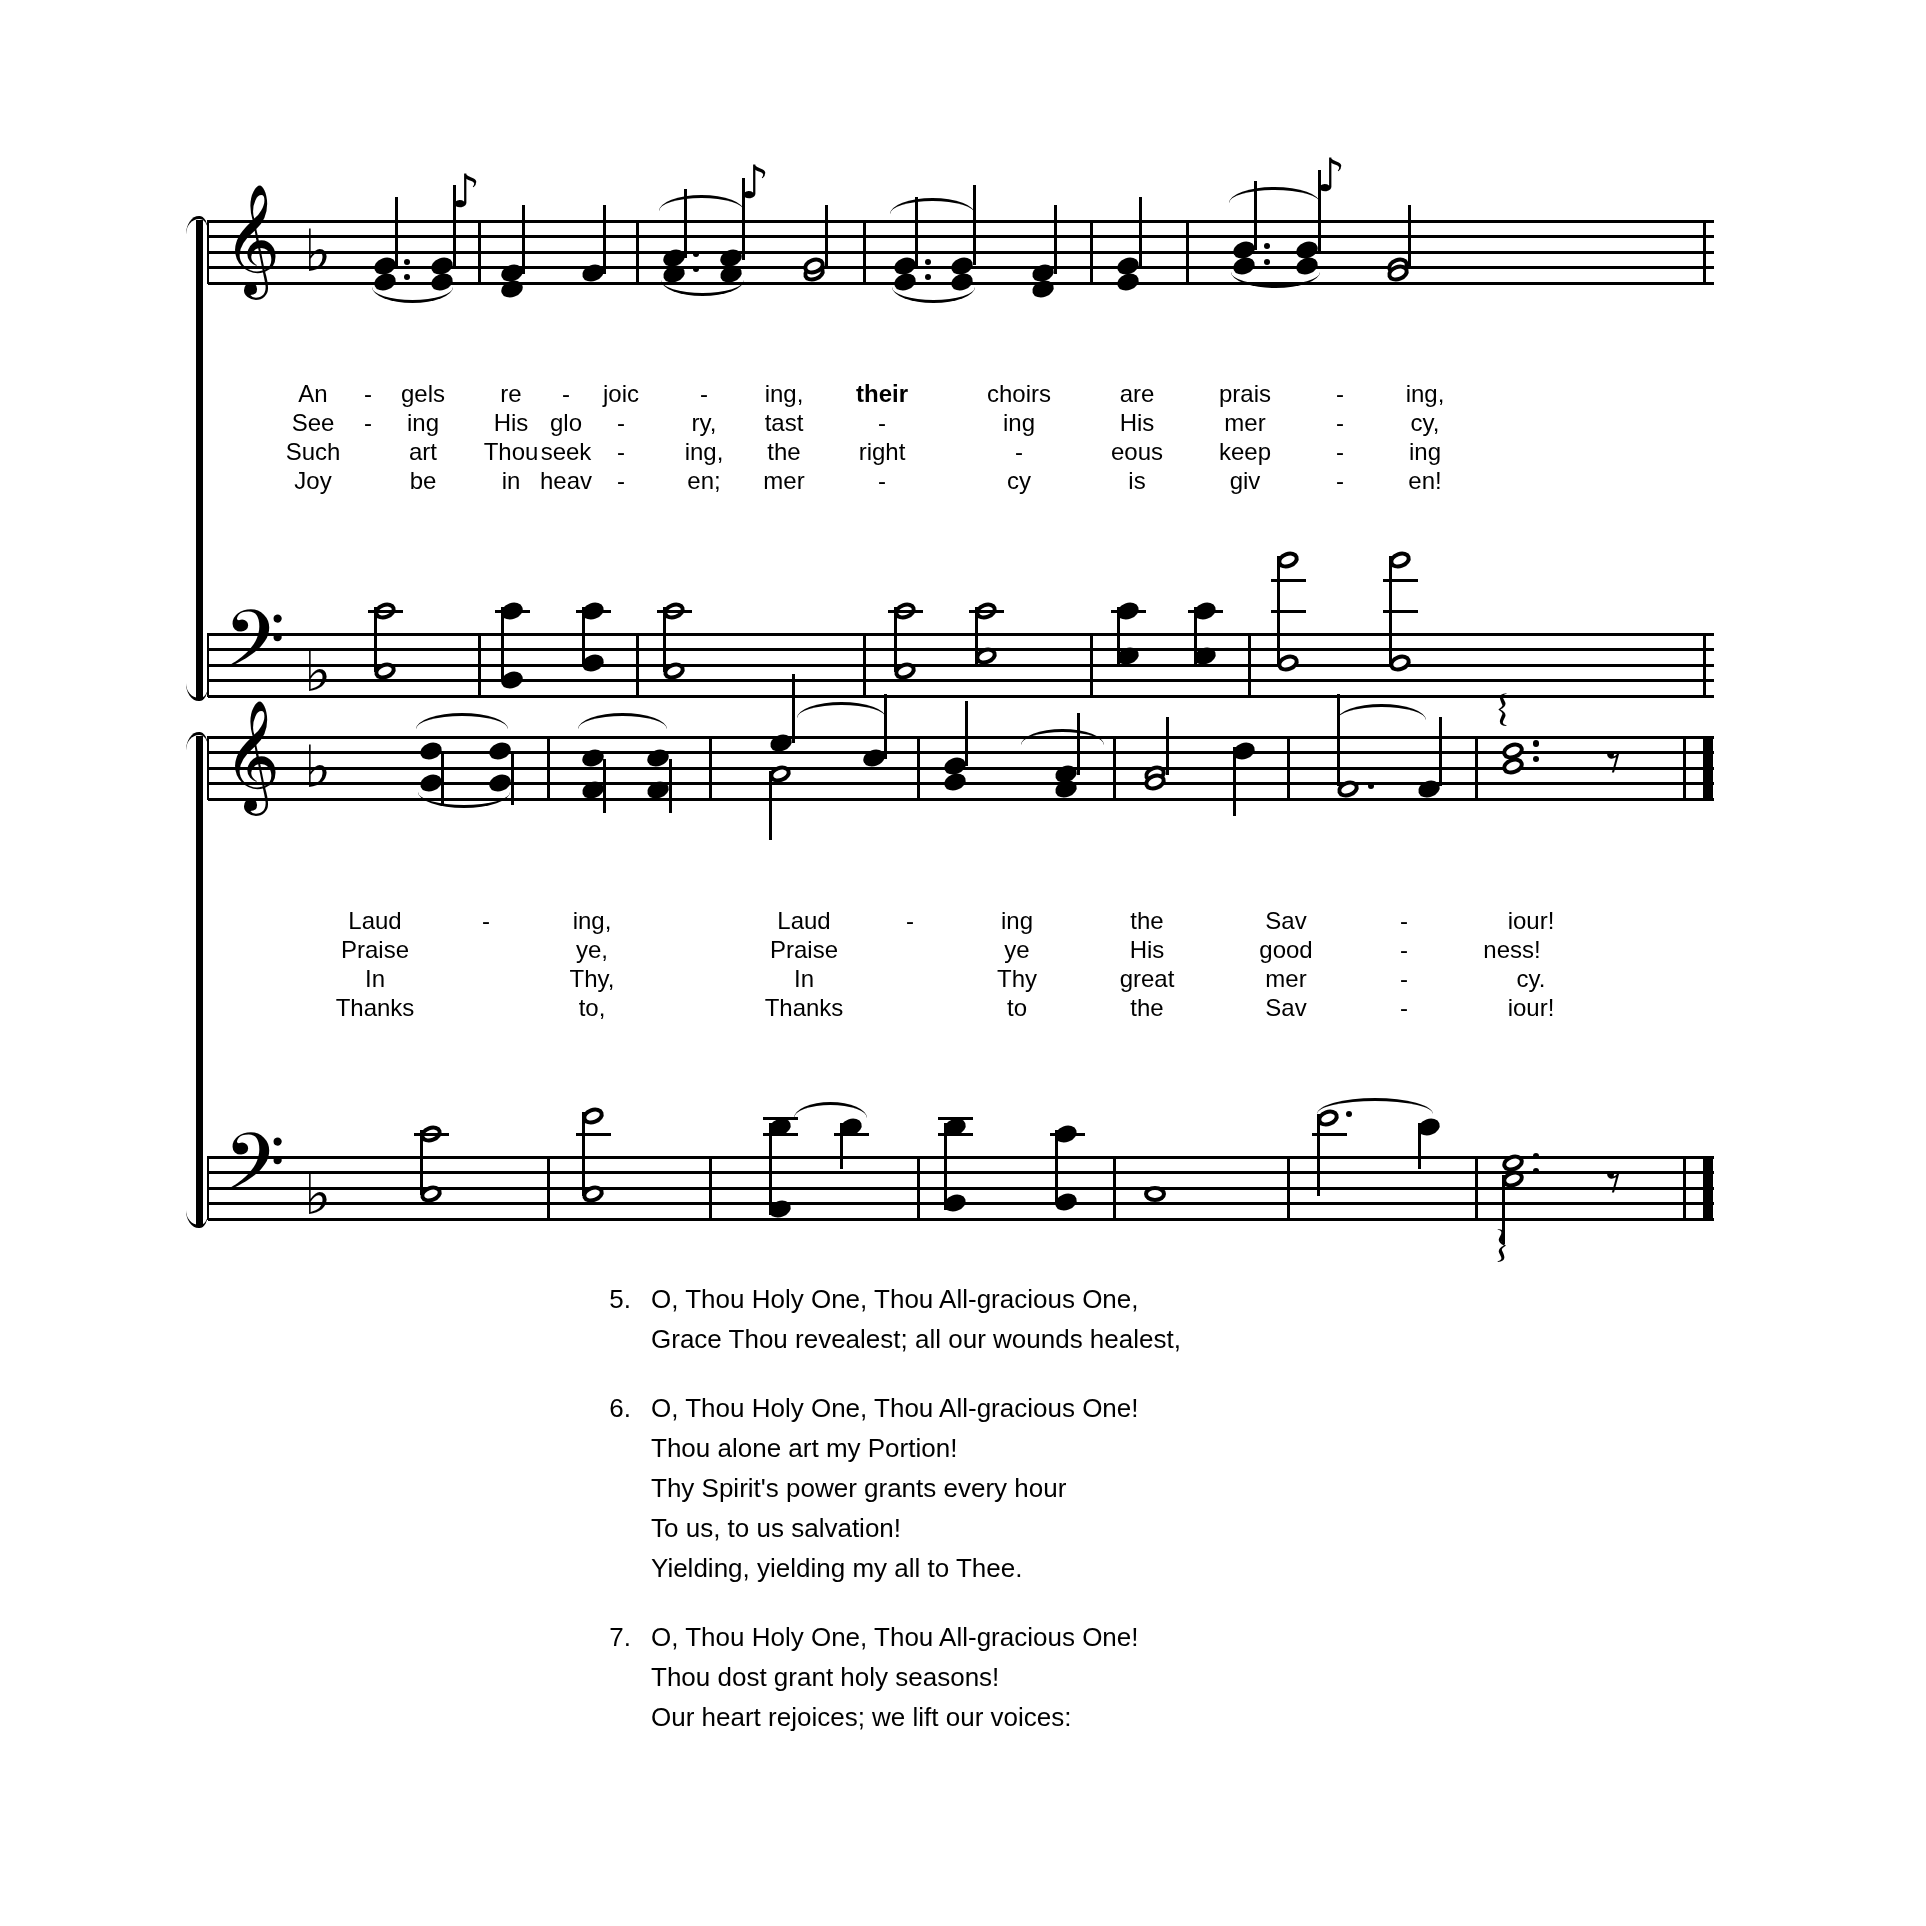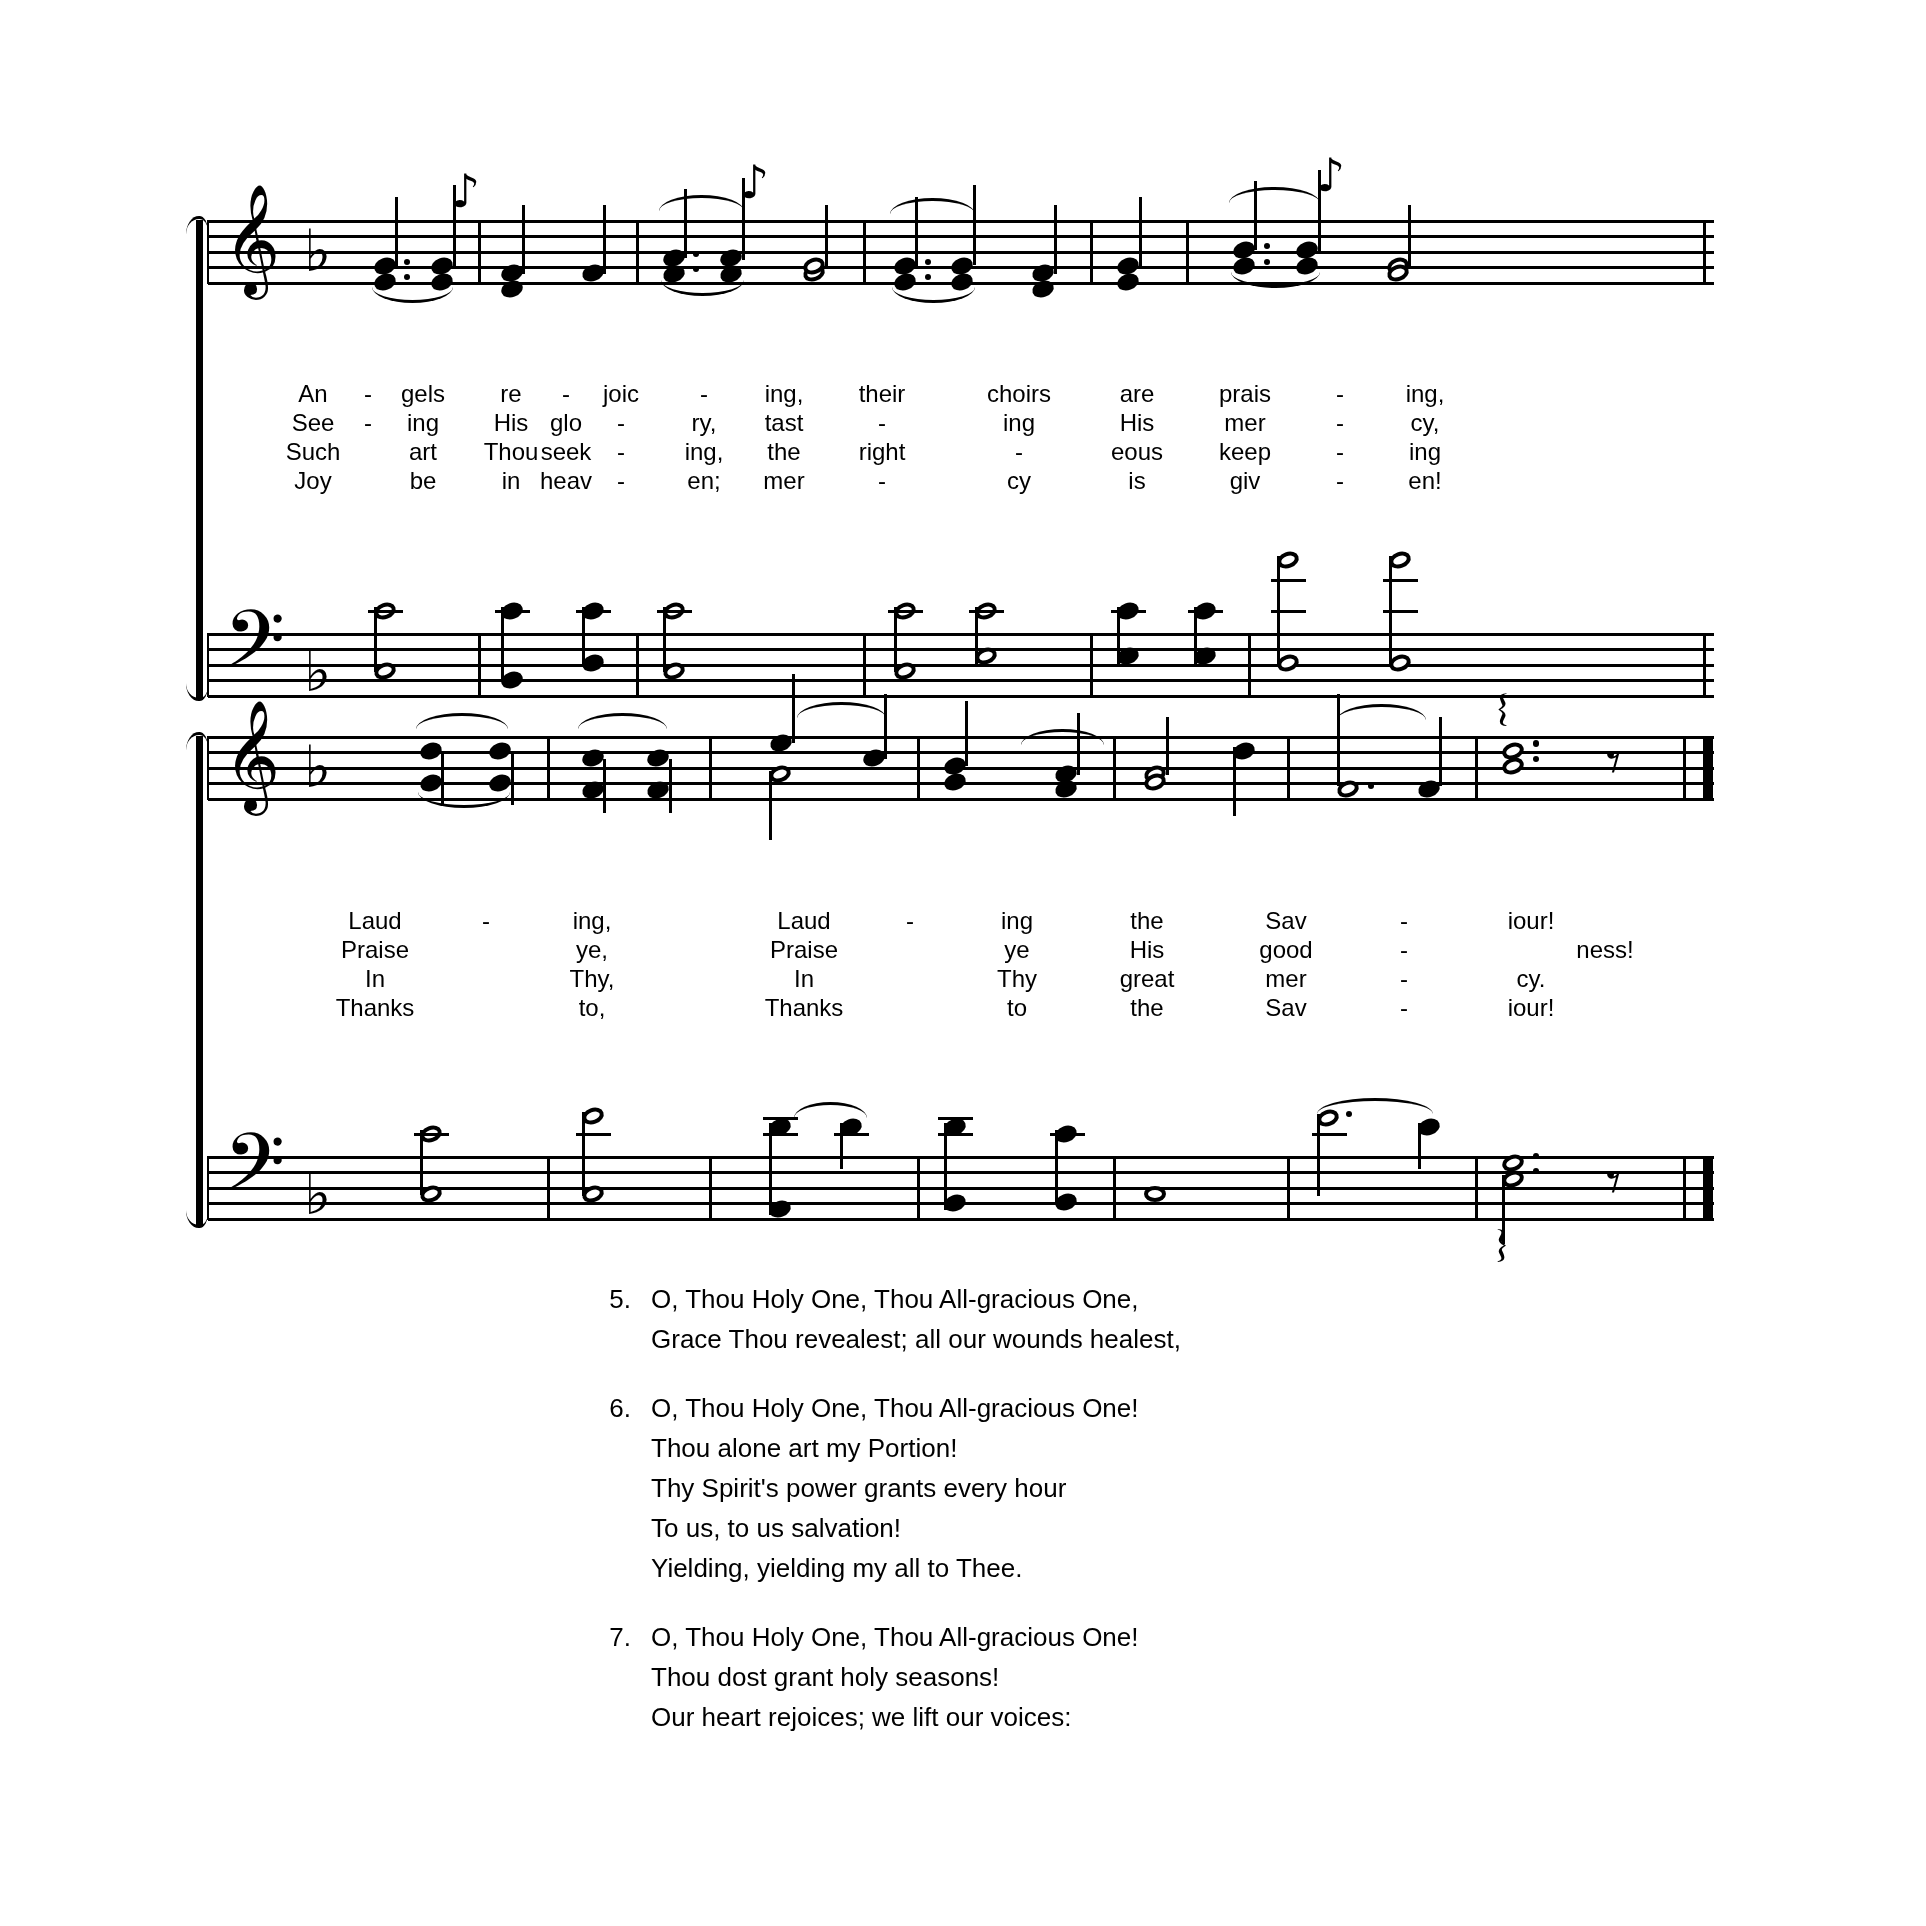--- a/index.html
+++ b/index.html
@@ -197,21 +197,21 @@
     <div class="lyricblock" style="left:0; top:164px; width:1506px;">
         <div class="lyricline">
           <span class="syl" style="left: 105px;">An</span>
           <span class="syl" style="left: 160px;">-</span>
           <span class="syl" style="left: 215px;">gels</span>
           <span class="syl" style="left: 303px;">re</span>
           <span class="syl" style="left: 358px;">-</span>
           <span class="syl" style="left: 413px;">joic</span>
           <span class="syl" style="left: 496px;">-</span>
           <span class="syl" style="left: 576px;">ing,</span>
-          <span class="syl" style="left: 674px;">their</span>
+          <span class="syl" style="left: 674px; font-weight: bold;">their</span>
           <span class="syl" style="left: 811px;">choirs</span>
           <span class="syl" style="left: 929px;">are</span>
           <span class="syl" style="left: 1037px;">prais</span>
           <span class="syl" style="left: 1132px;">-</span>
           <span class="syl" style="left: 1217px;">ing,</span>
         </div>
         <div class="lyricline">
           <span class="syl" style="left: 105px;">See</span>
           <span class="syl" style="left: 160px;">-</span>
           <span class="syl" style="left: 215px;">ing</span>
@@ -443,21 +443,21 @@
           <span class="syl" style="left: 1323px;">iour!</span>
         </div>
         <div class="lyricline">
           <span class="syl" style="left: 167px;">Praise</span>
           <span class="syl" style="left: 384px;">ye,</span>
           <span class="syl" style="left: 596px;">Praise</span>
           <span class="syl" style="left: 809px;">ye</span>
           <span class="syl" style="left: 939px;">His</span>
           <span class="syl" style="left: 1078px;">good</span>
           <span class="syl" style="left: 1196px;">-</span>
-          <span class="syl" style="left: 1397px;">ness!</span>
+          <span class="syl" style="left: 1304px;">ness!</span>
         </div>
         <div class="lyricline">
           <span class="syl" style="left: 167px;">In</span>
           <span class="syl" style="left: 384px;">Thy,</span>
           <span class="syl" style="left: 596px;">In</span>
           <span class="syl" style="left: 809px;">Thy</span>
           <span class="syl" style="left: 939px;">great</span>
           <span class="syl" style="left: 1078px;">mer</span>
           <span class="syl" style="left: 1196px;">-</span>
           <span class="syl" style="left: 1323px;">cy.</span>

